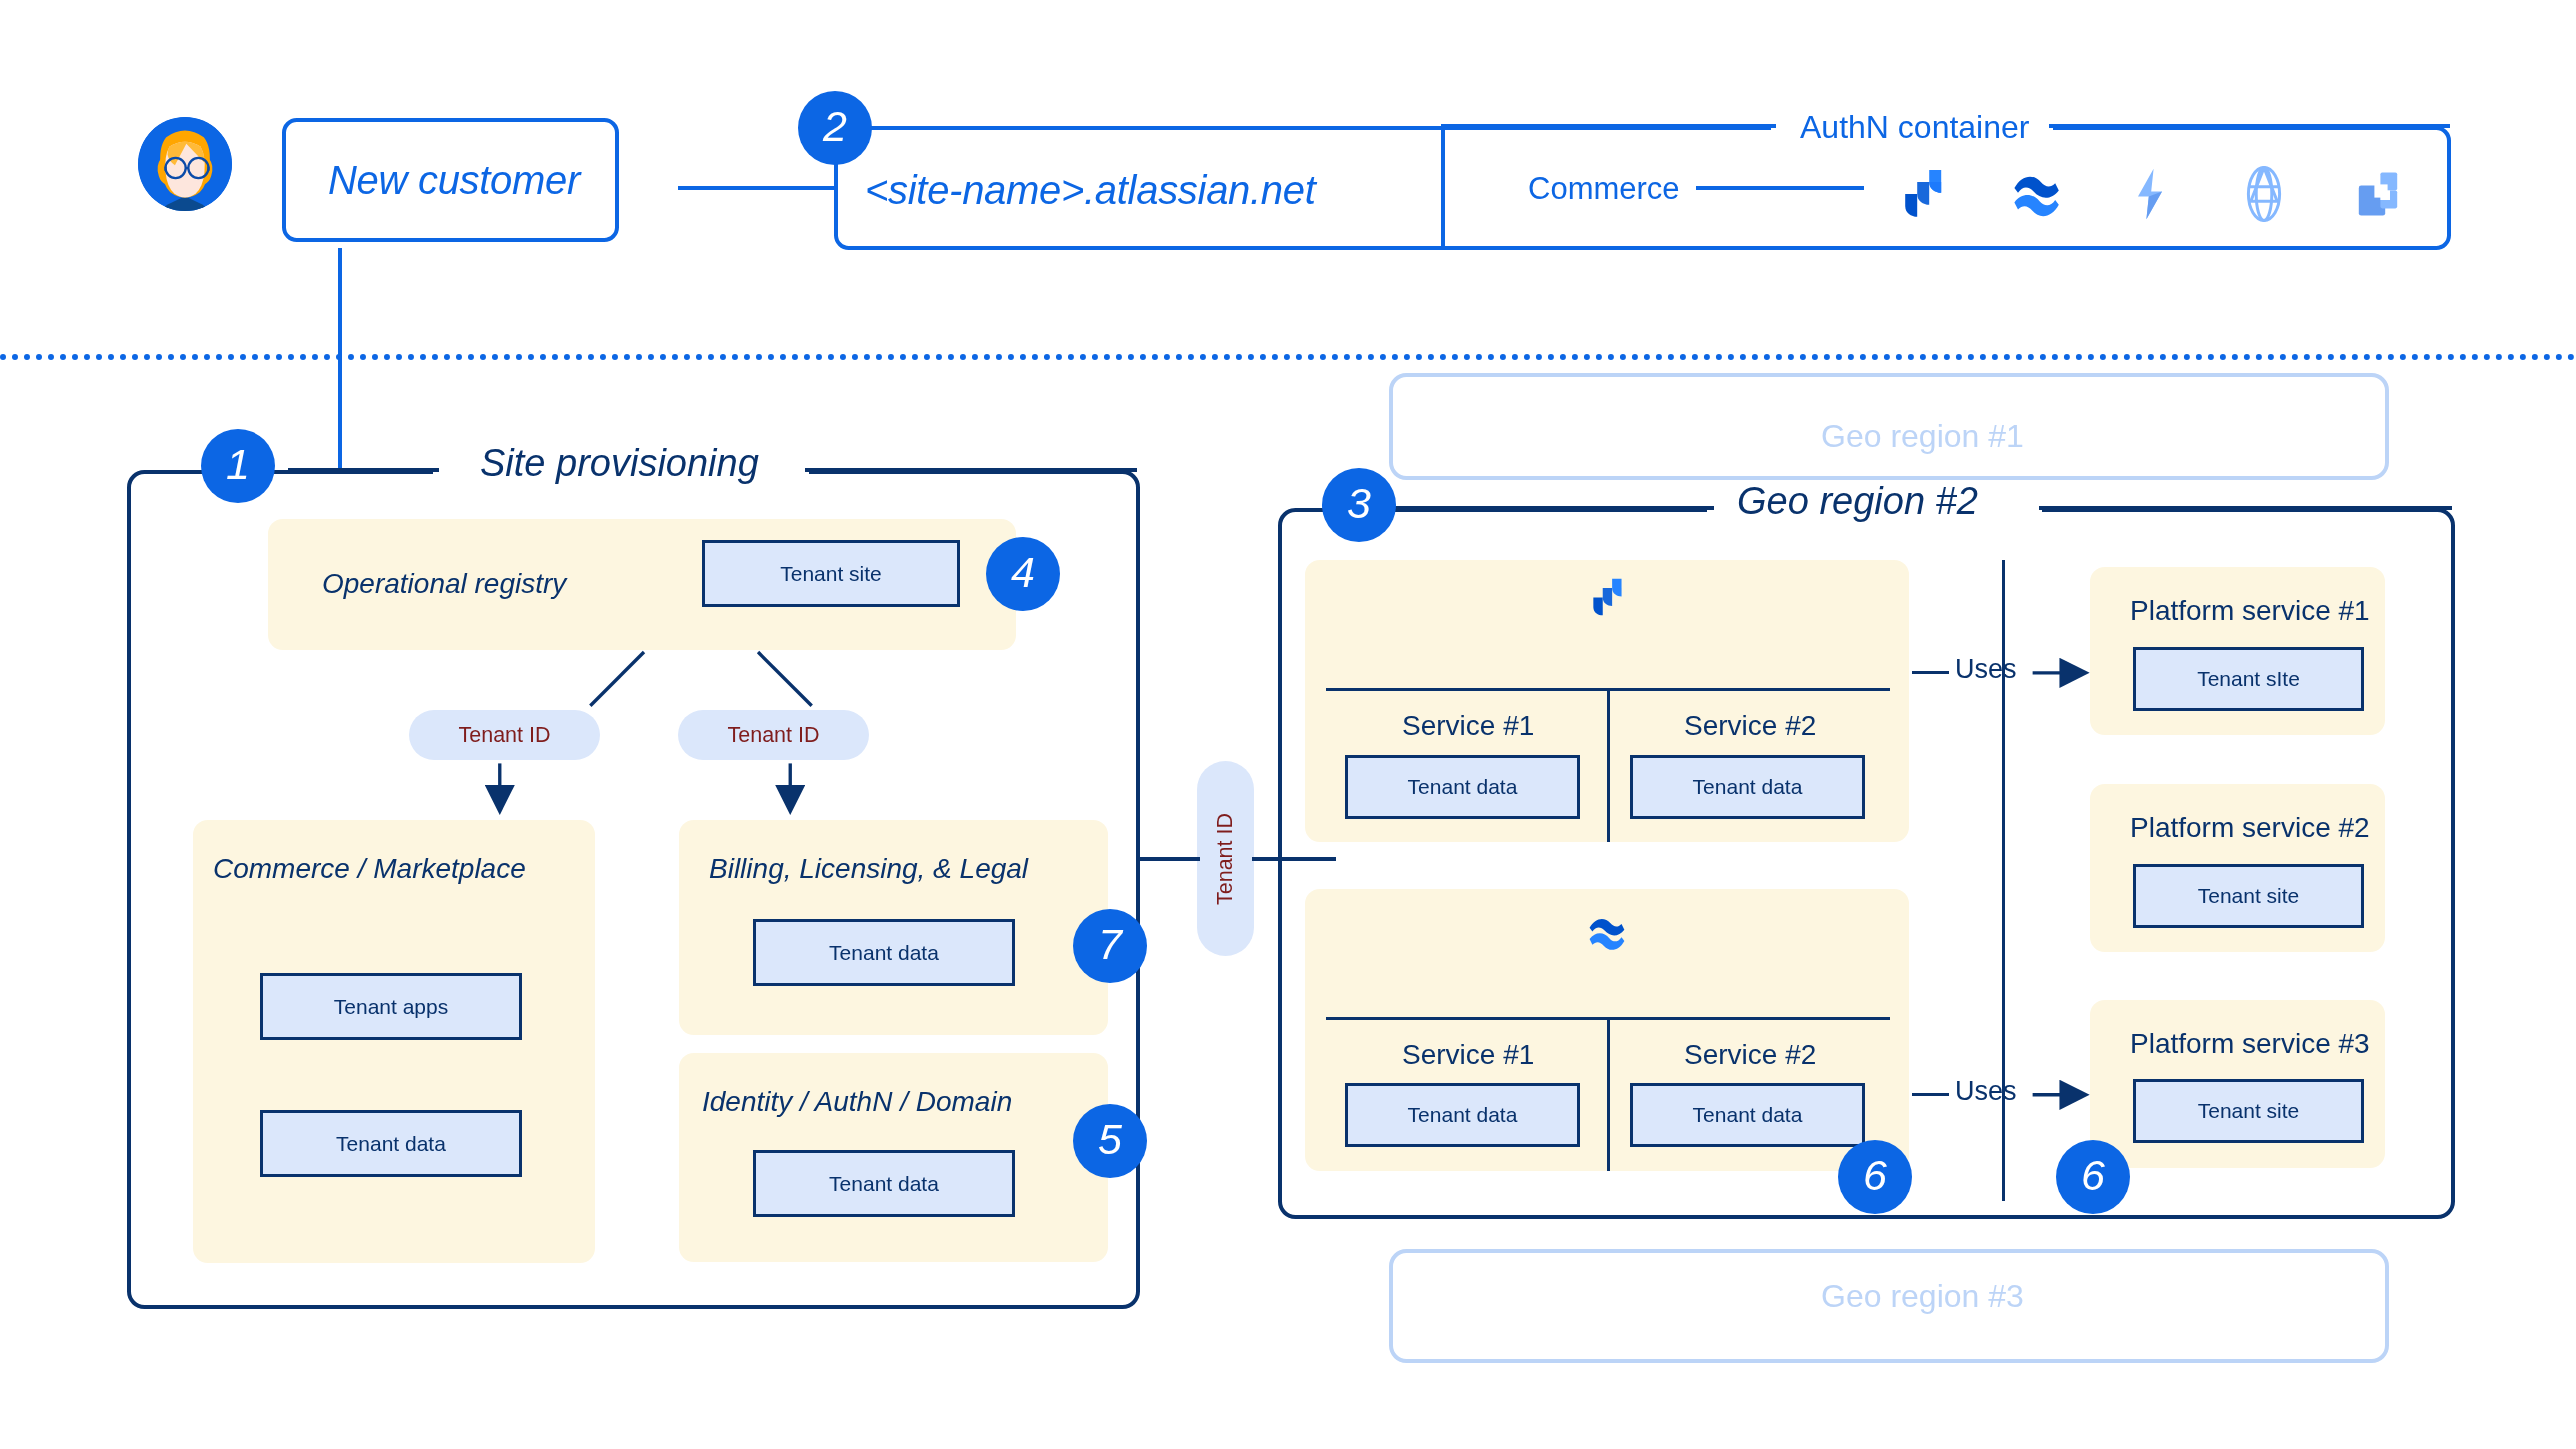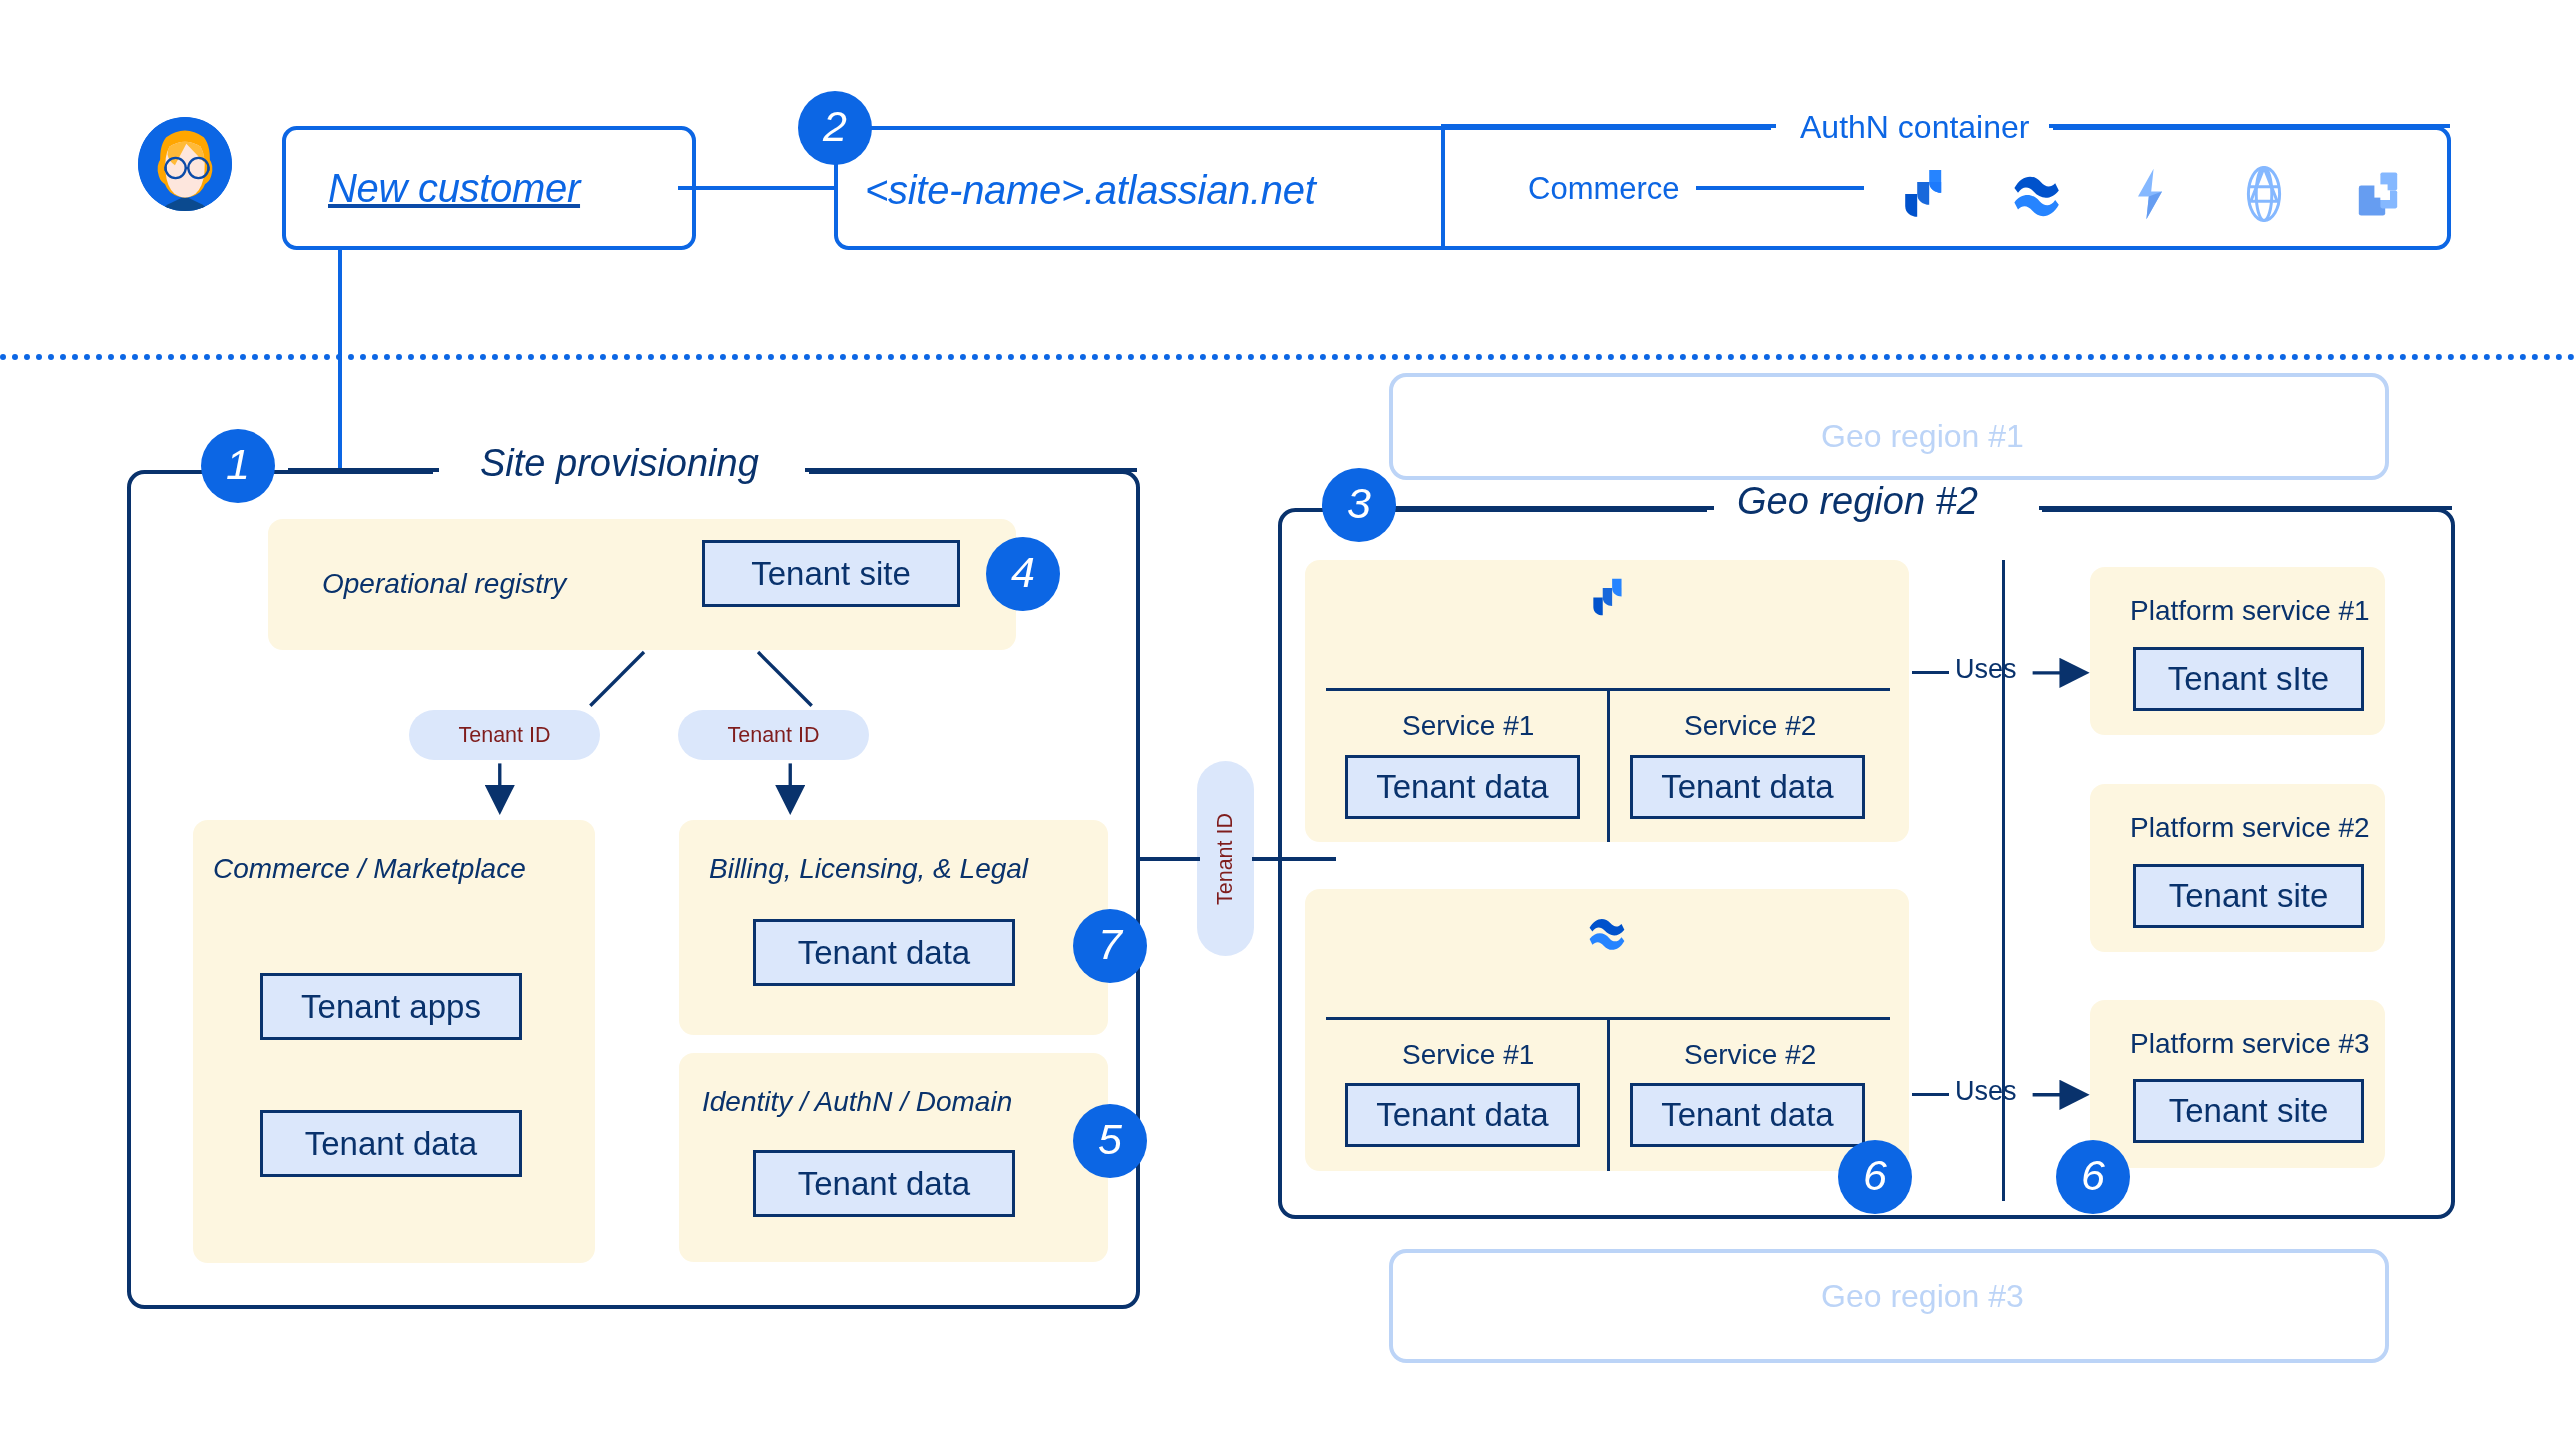--- a/index.html
+++ b/index.html
@@ -63,21 +63,21 @@
   }
   .plain-title{
     font-size:28px;font-style:normal;color:#09326c;text-align:center;
     white-space:nowrap;line-height:1;
   }
 
   
   .tbox{
     background:#dbe7fb;border:3.4px solid #09326c;
     display:flex;align-items:center;justify-content:center;
-    font-size:33px;color:#09326c;white-space:nowrap;
+    font-size:21px;color:#09326c;white-space:nowrap;
   }
   .tpill{
     background:#dbe7fb;border-radius:670px;
     display:flex;align-items:center;justify-content:center;
     font-size:21.5px;color:#7f1d1d;white-space:nowrap;
   }
   .tpill.vert{
     writing-mode:vertical-rl;transform:rotate(180deg);font-size:21.5px;
   }
 
@@ -121,21 +121,21 @@
         <path d="M106 62 Q114 72 109 88 Q106 98 99 100 Q103 82 100 66 Z" fill="#ffa600"></path>
         <circle cx="56" cy="76" r="15" fill="none" stroke="#0b4ba8" stroke-width="3.4"></circle>
         <circle cx="90" cy="76" r="15" fill="none" stroke="#0b4ba8" stroke-width="3.4"></circle>
         <line x1="71" y1="76" x2="75" y2="76" stroke="#0b4ba8" stroke-width="3.4"></line>
         <line x1="41" y1="74" x2="41" y2="80" stroke="#0b4ba8" stroke-width="3.4"></line>
         <line x1="105" y1="74" x2="105" y2="80" stroke="#0b4ba8" stroke-width="3.4"></line>
       </g>
     </svg>
   </div>
 
-  <div class="abs pill-box" style="left:282px;top:126px;width:414px;height:124px;text-decoration:underline;">
+  <div class="abs pill-box" style="left:282px;top:118px;width:337px;height:124px;">
     <div class="cust-label">New customer</div>
   </div>
 
   <div class="abs line-h" style="left:678px;top:186px;width:161px;"></div>
 
   <div class="abs pill-box" style="left:834px;top:126px;width:1617px;height:124px;"></div>
 
   <div class="abs site-url" style="left:865px;top:168px;">&lt;site-name&gt;.atlassian.net</div>
 
   <div class="abs line-v" style="left:1441px;top:126px;height:124px;"></div>

